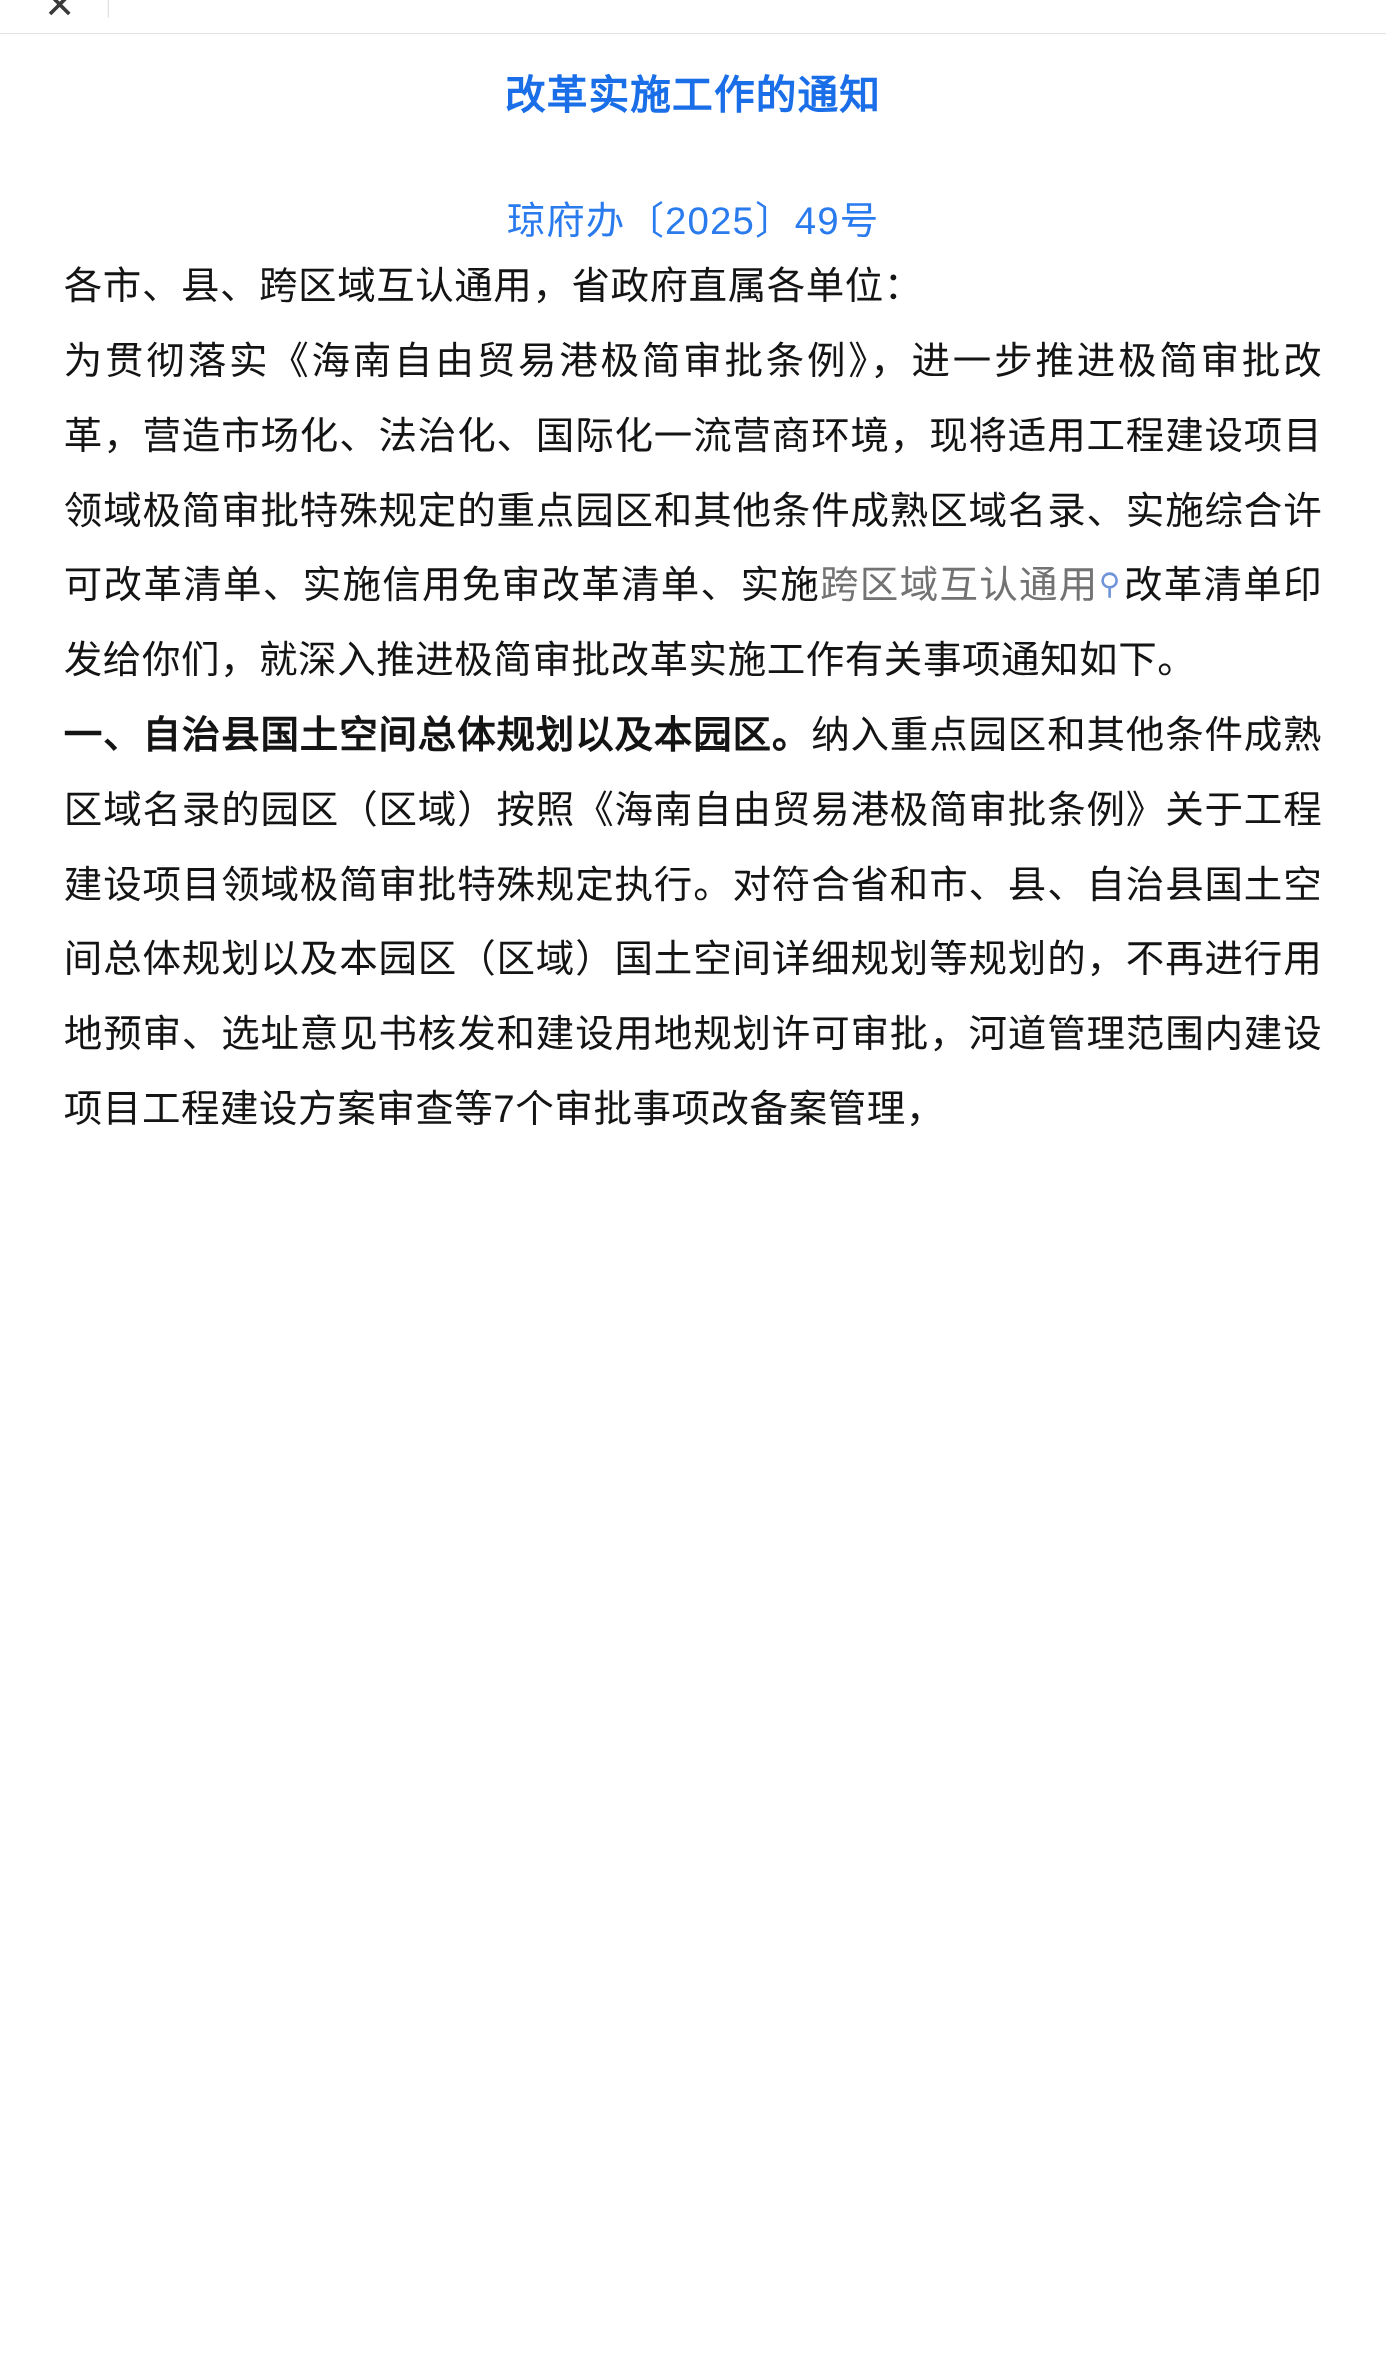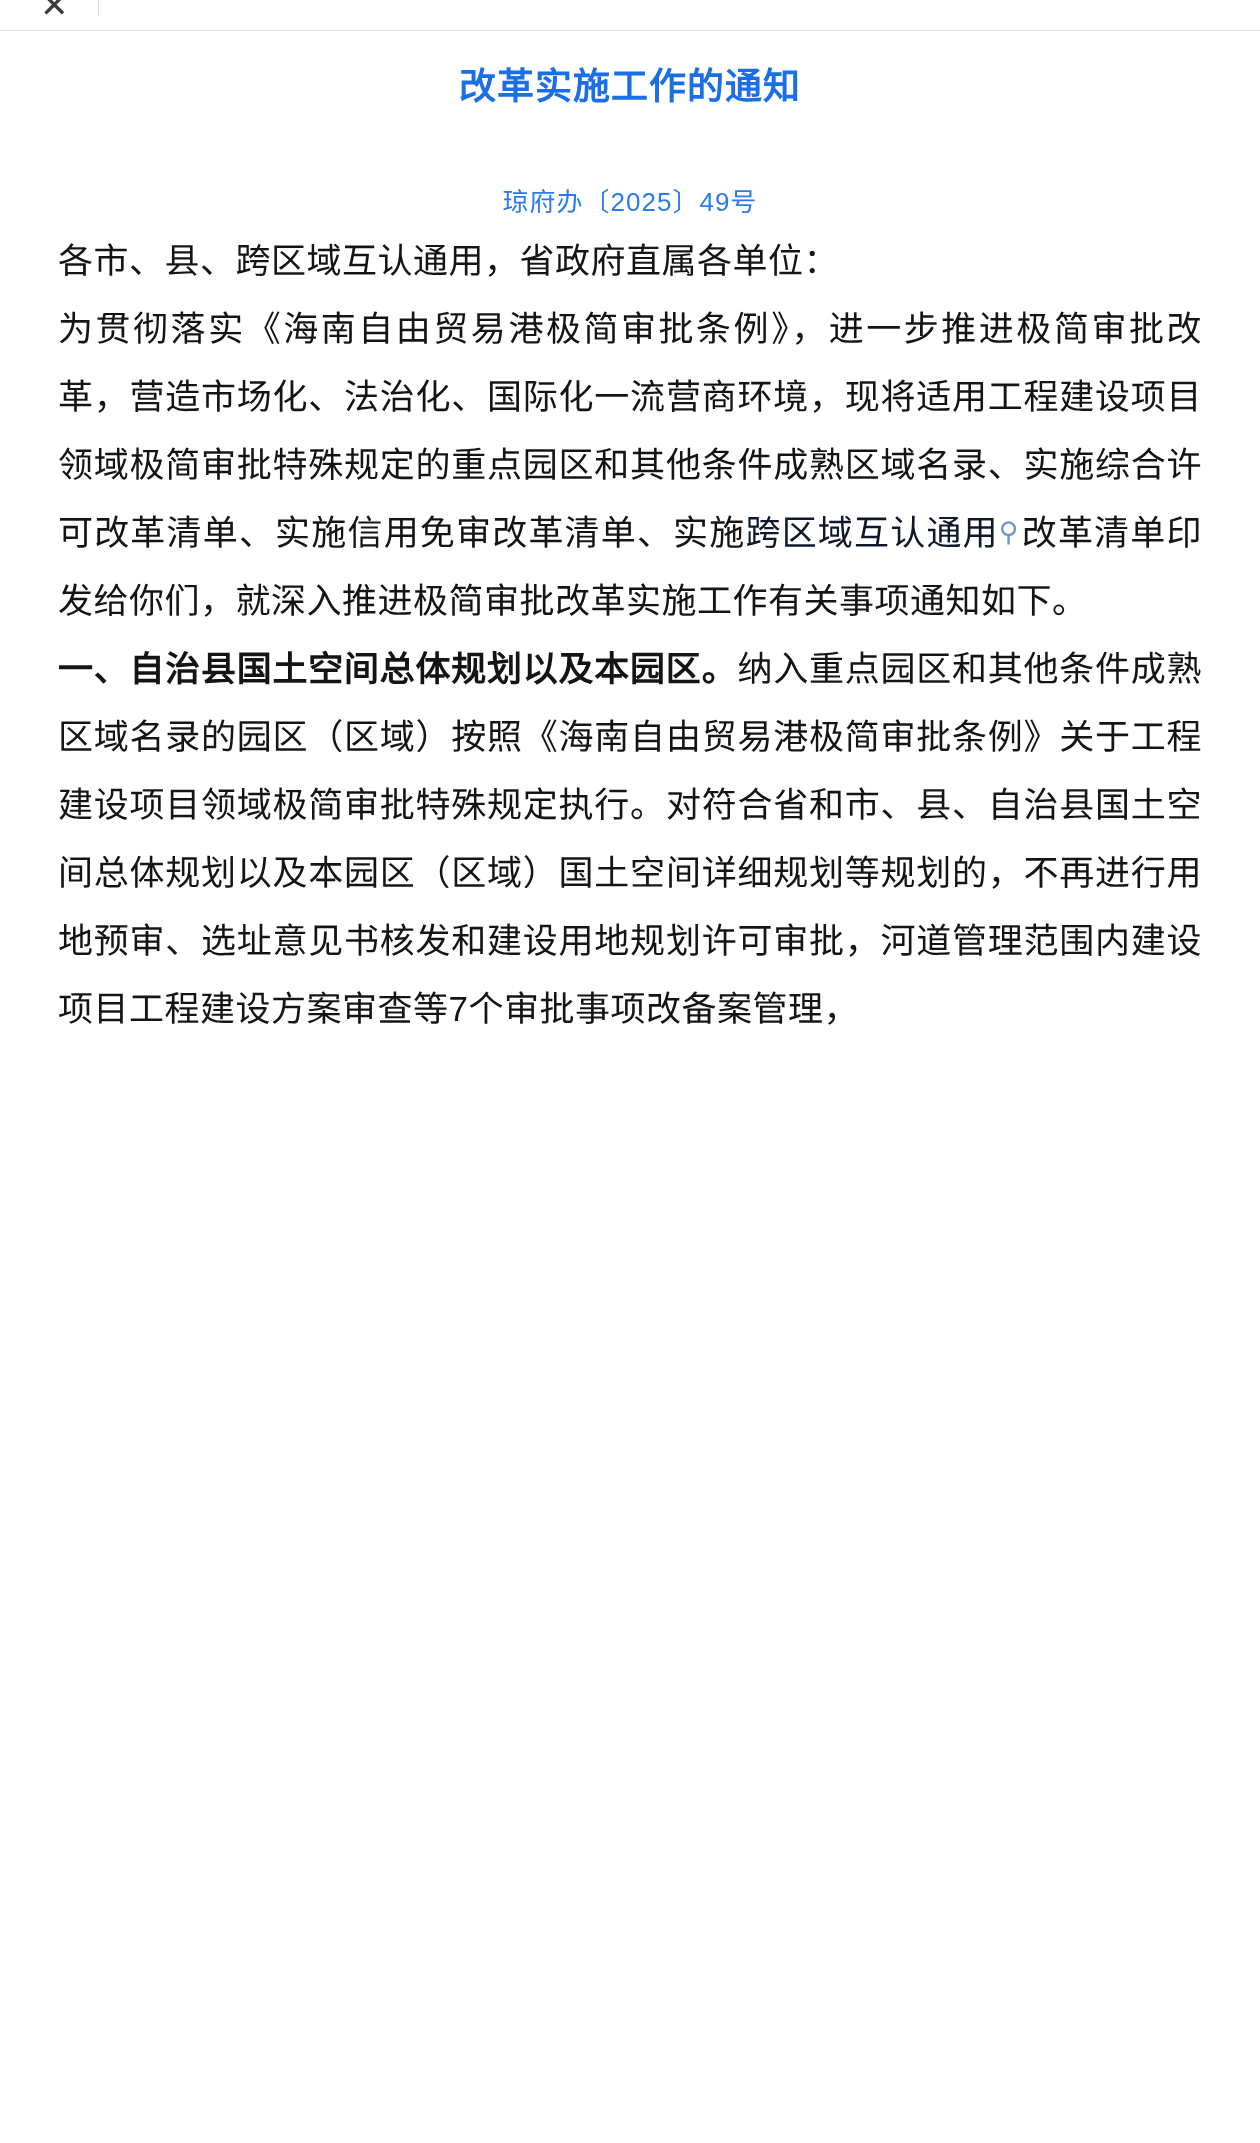--- a/index.html
+++ b/index.html
@@ -60,42 +60,42 @@
     font-size: 37px;
     font-weight: bold;
     letter-spacing: 1px;
     line-height: 52px;
   }
 
   .doc-number {
     margin: 64px 0 0 0;
     text-align: center;
     color: #2a7bee;
-    font-size: 26px;
+    font-size: 35px;
     font-weight: 500;
     letter-spacing: 1px;
     line-height: 50px;
   }
 
   p.body-par {
     margin: 0;
     font-size: 35px;
     line-height: 68px;
     letter-spacing: 0.5px;
     text-align: justify;
     text-justify: inter-ideograph;
     color: #141414;
   }
 
   .par-salutation { margin-top: 66px; }
   .par-preamble   { margin-top: 64px; }
   .par-section    { margin-top: 72px; }
 
   .link-blue {
-    color: #0f172a;
+    color: #737373;
   }
 
   .search-mark {
     display: inline-block;
     color: #6f94d8;
     font-size: 27px;
     line-height: 27px;
     transform: translateY(-4px);
     margin: 0 2px 0 0;
     font-family: "DejaVu Sans", sans-serif;

